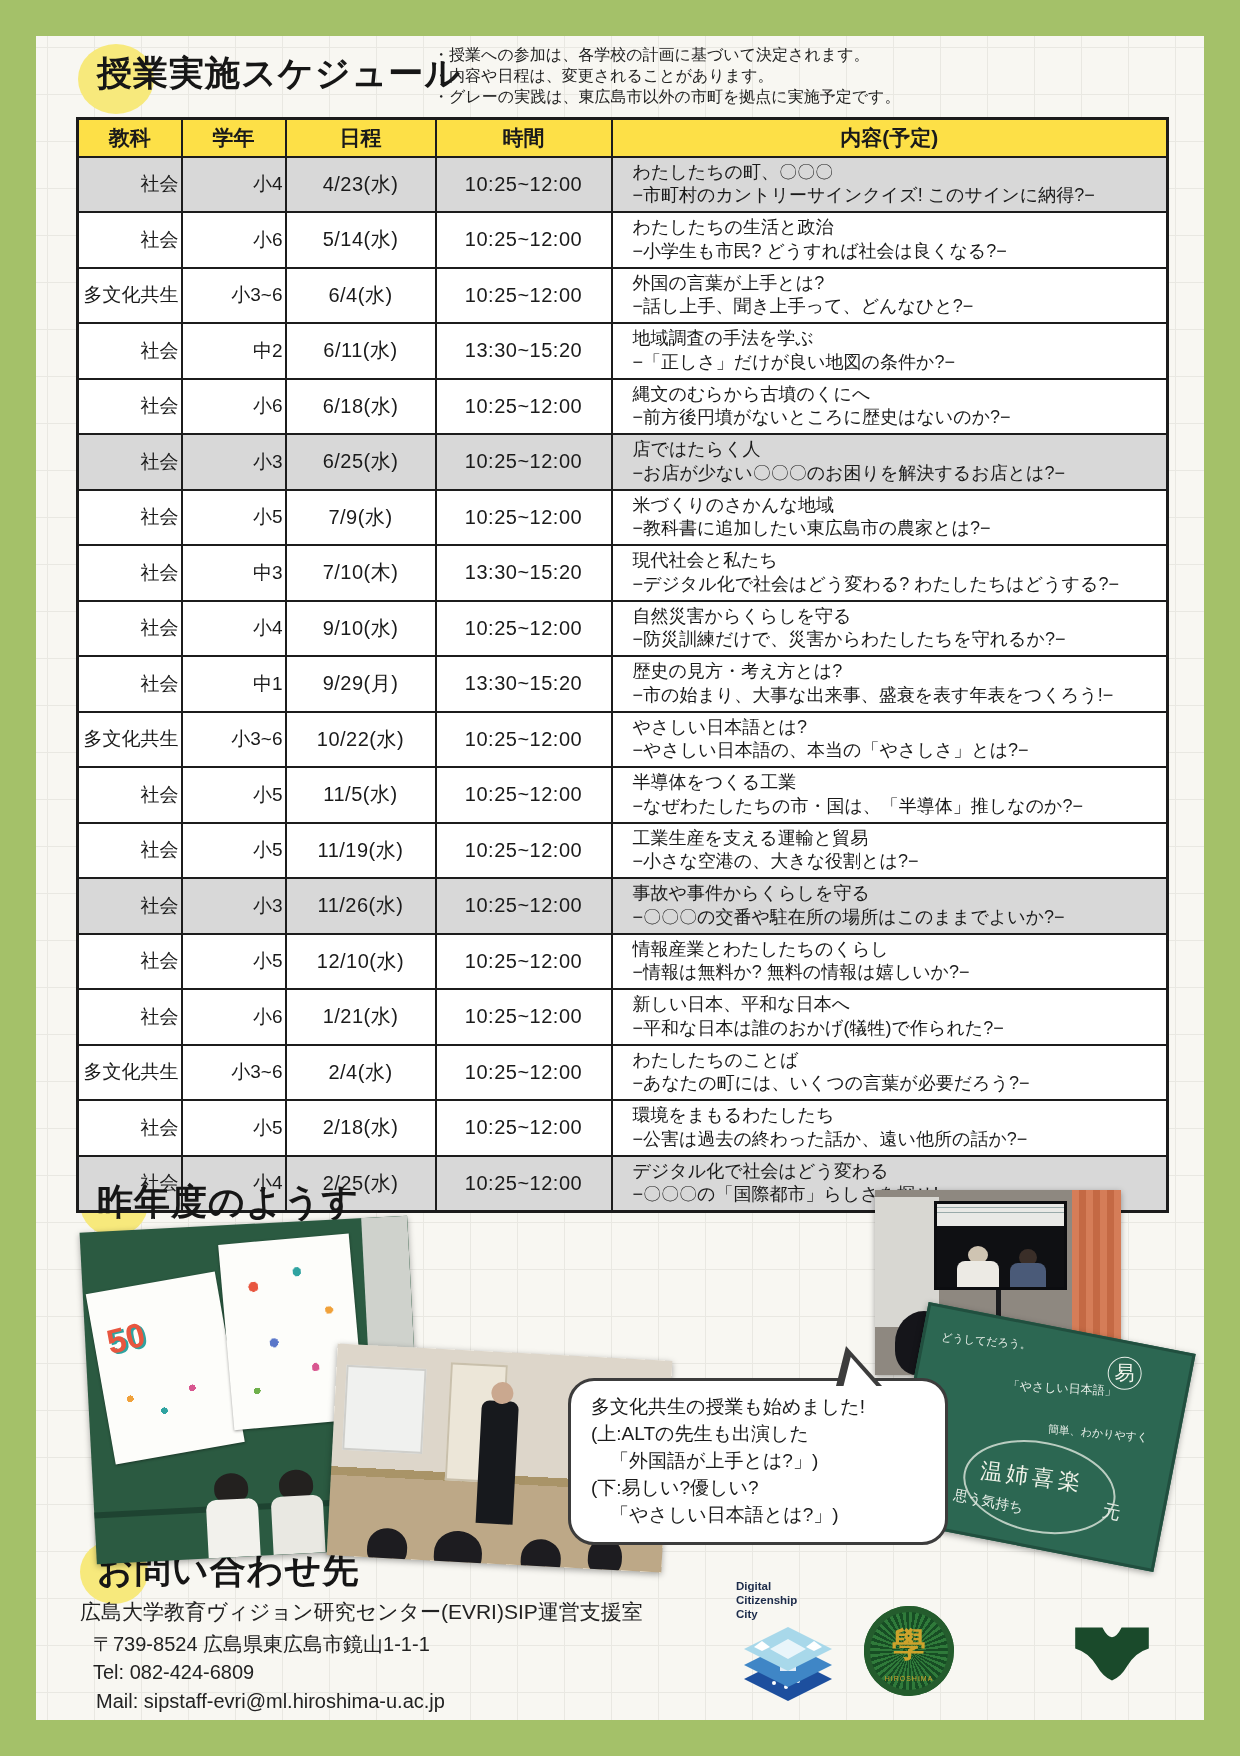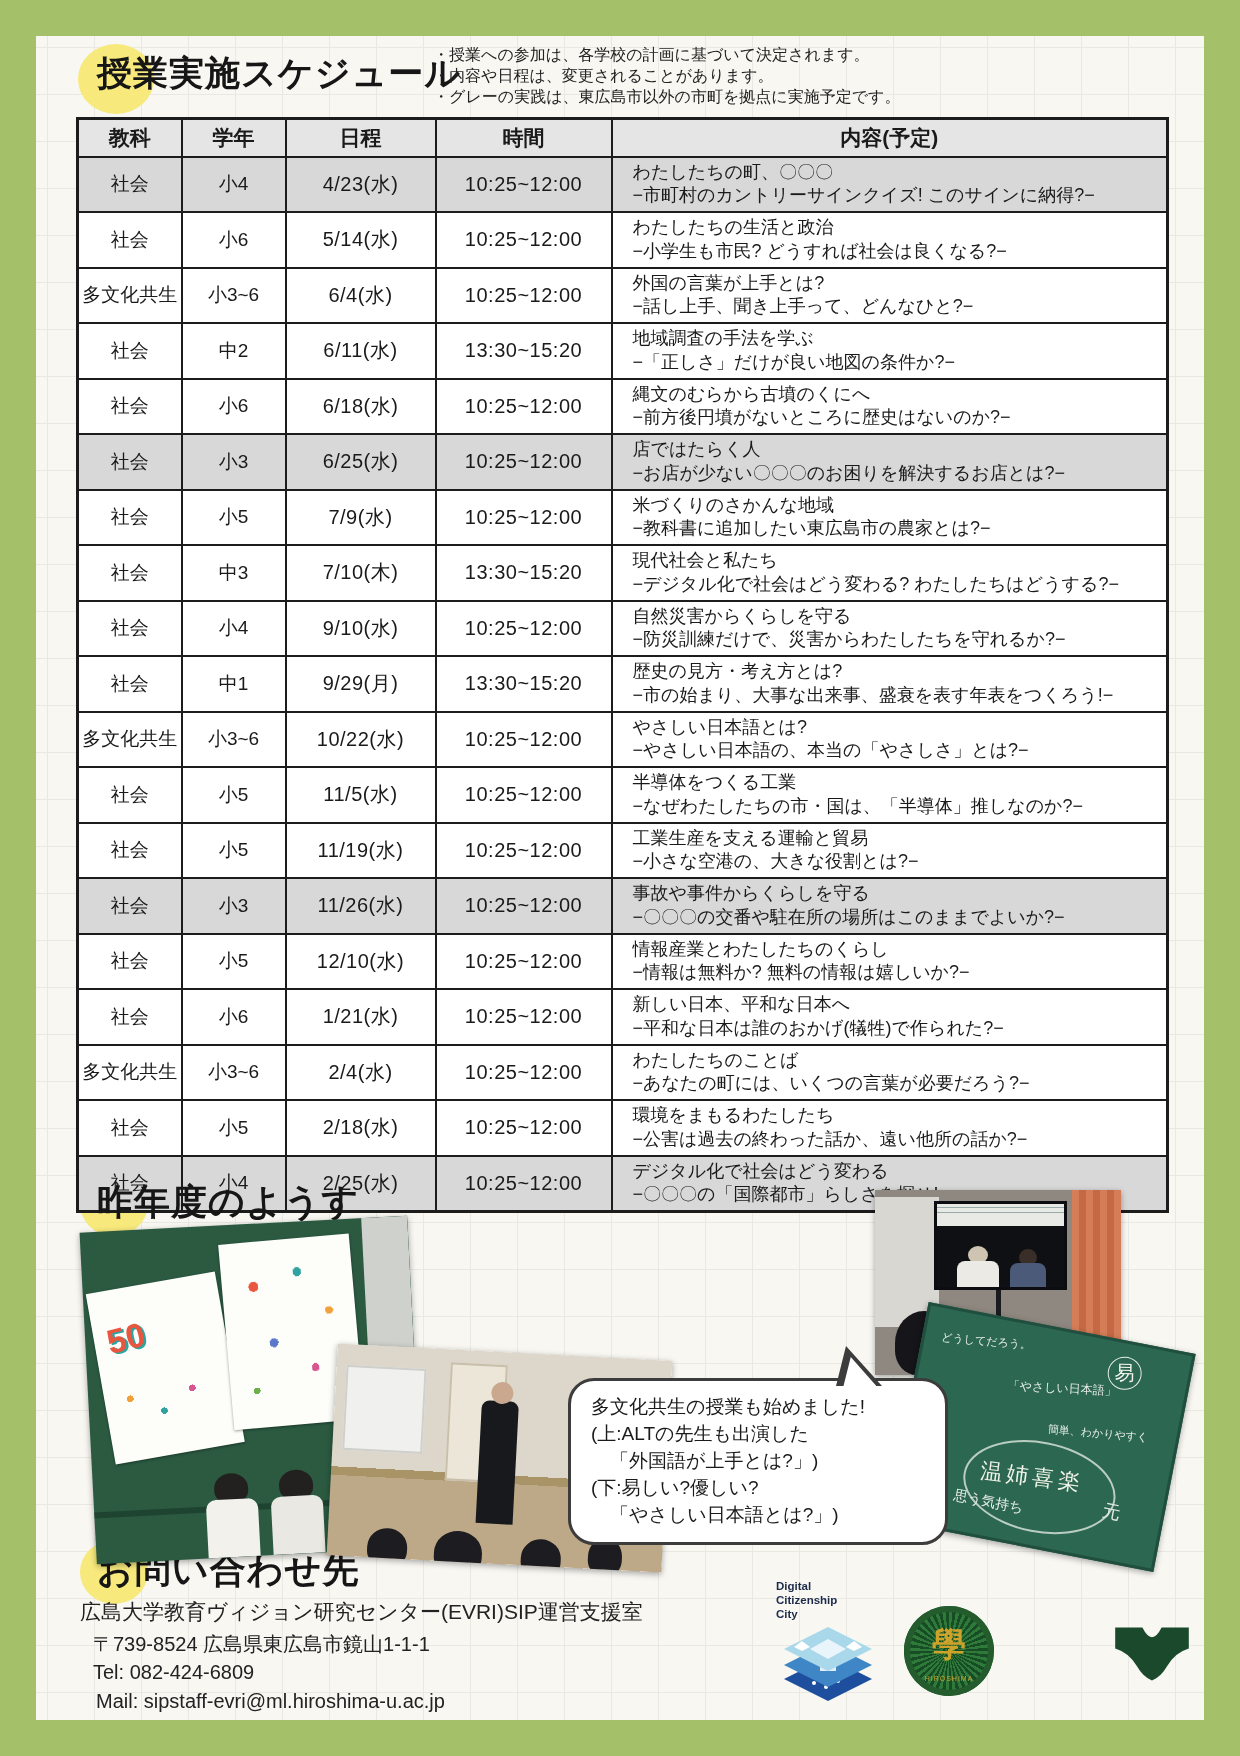--- a/index.html
+++ b/index.html
@@ -30,28 +30,28 @@
           white-space:pre-wrap; color:#222; z-index:1; }
 
   
   table.schedule{
     position:absolute; left:76px; top:117px; width:1093px; z-index:1;
     border-collapse:collapse; table-layout:fixed; background:#fff;
     border:3px solid #1c1c1c;
   }
   .schedule th, .schedule td{ border:2px solid #1c1c1c; overflow:hidden; }
   .schedule thead th{
-    height:38px; background:#e5e5e5; font-size:21px; font-weight:bold; text-align:center;
+    height:38px; background:#fde047; font-size:21px; font-weight:bold; text-align:center;
   }
   .schedule tbody tr{ height:52.6px; background:#fff; }
   .schedule tbody tr.gray{ background:#d8d8d8; }
   .schedule tbody tr.gray td{ background:#d8d8d8; }
   .col-sub{ width:104px; } .col-grade{ width:104px; } .col-date{ width:150px; }
   .col-time{ width:176px; }
-  .c-sub,.c-grade{ text-align:center; font-size:19px; line-height:1.15; padding:2px; }
+  .c-sub,.c-grade{ text-align:right; font-size:19px; line-height:1.15; padding:2px; }
   .c-date,.c-time{ text-align:center; font-size:20px; letter-spacing:0.5px; }
   .c-content{ padding:3px 20px; font-size:18px; line-height:1.32; }
   .c-content .l1,.c-content .l2{ white-space:nowrap; }
 
   
   .photo{ position:absolute; box-shadow:0 2px 6px rgba(0,0,0,.35); overflow:hidden; }
 
   .photo-blackboard{ left:88px; top:1224px; width:328px; height:332px;
     transform:rotate(-3deg); background:#2b5a41; z-index:2; }
   .bb-wall{ position:absolute; right:0; top:0; width:14%; height:100%; background:#cfd2cc; }
@@ -153,21 +153,21 @@
     border-right:34px solid transparent; border-bottom:30px solid #fff; transform:skewX(-14deg); }
 
   
   .contact-line{ position:absolute; z-index:1; color:#222; }
   .org{ left:80px; top:1598px; font-size:21px; }
   .addr{ left:93px; top:1631px; font-size:20px; }
   .tel{ left:93px; top:1661px; font-size:20px; }
   .mail{ left:96px; top:1690px; font-size:20px; }
 
   
-  .logos{ position:absolute; left:768px; top:1580px; width:412px; height:130px; z-index:1; }
+  .logos{ position:absolute; left:728px; top:1580px; width:412px; height:130px; z-index:1; }
   .logo-dcc{ position:absolute; left:8px; top:0; width:120px; }
   .dcc-text{ font-size:11.5px; font-weight:bold; color:#1c2b4a; line-height:1.2; white-space:pre-line; }
   .dcc-art{ display:block; margin-top:2px; }
   .logo-hu{ position:absolute; left:136px; top:26px; width:90px; height:90px; border-radius:50%;
     background:repeating-conic-gradient(#2f7a3a 0deg 5deg, #174d24 5deg 10deg);
     box-shadow:inset 0 0 0 6px #245c2d; }
   .hu-char{ position:absolute; left:0; right:0; top:16px; text-align:center;
     font-size:34px; color:#cda32c; font-weight:bold; font-family:"Liberation Serif","DejaVu Serif",serif; }
   .hu-sub{ position:absolute; left:0; right:0; bottom:14px; text-align:center;
     font-size:7px; letter-spacing:1px; color:#cda32c; }

